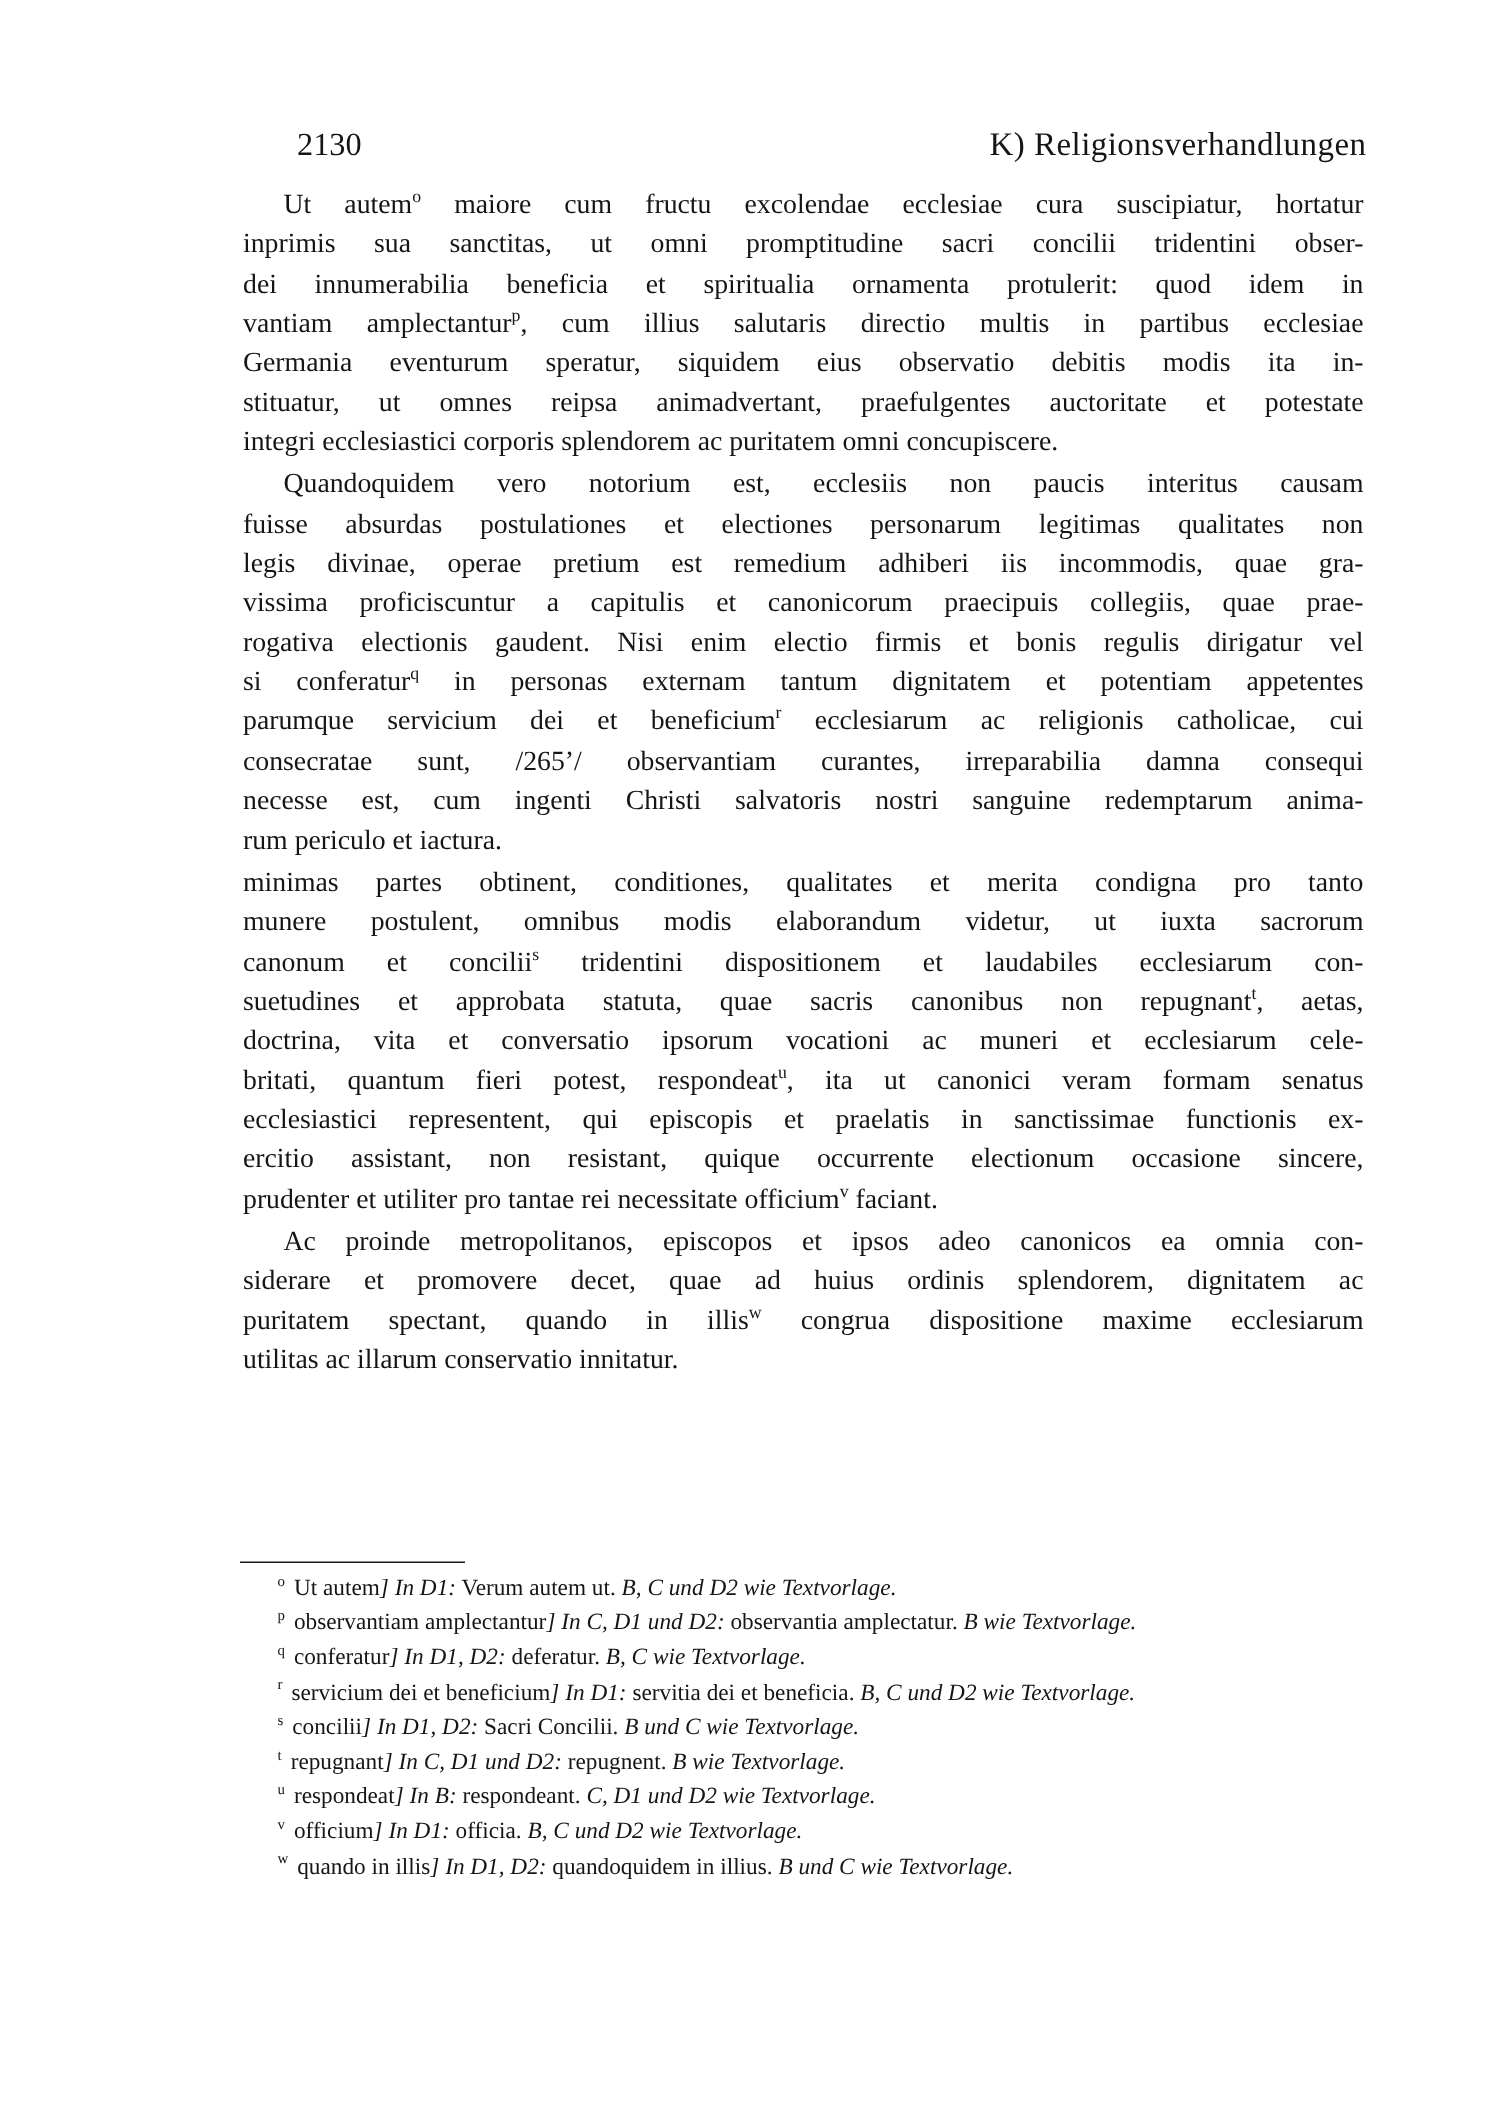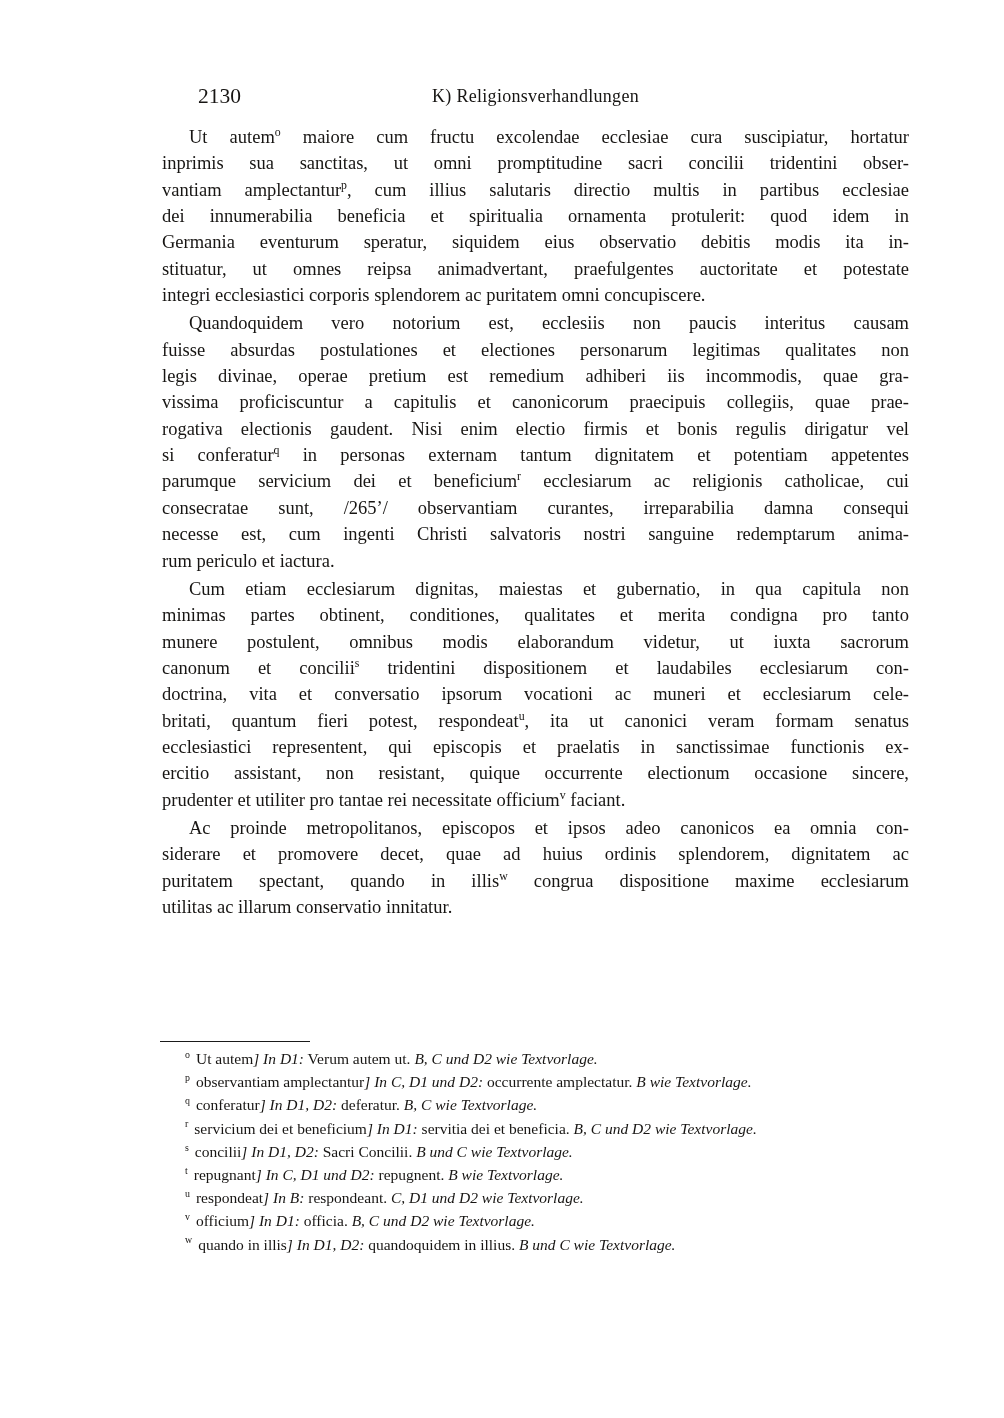--- a/index.html
+++ b/index.html
@@ -27,22 +27,22 @@
   .page-number {
     position: absolute;
     left: 0;
     top: 0;
     font-size: 21.5px;
     line-height: 26px;
     margin-left: 38px;
   }
   .running-head {
     width: 100%;
-    text-align: center;
-    font-size: 18px;
+    text-align: right;
+    font-size: 22px;
     line-height: 26px;
     letter-spacing: 0.3px;
   }
   
   .body-text {
     position: absolute;
     left: 160px;
     top: 122px;
     width: 751px;
     font-size: 18.5px;
@@ -94,62 +94,62 @@
 
   <header class="header">
     <div class="page-number">2130</div>
     <div class="running-head">K) Religionsverhandlungen</div>
   </header>
 
   <main class="body-text">
       <div class="para">
         <div class="line first">Ut autem<sup>o</sup> maiore cum fructu excolendae ecclesiae cura suscipiatur, hortatur</div>
         <div class="line">inprimis sua sanctitas, ut omni promptitudine sacri concilii tridentini obser-</div>
+        <div class="line">dei innumerabilia beneficia et spiritualia ornamenta protulerit: quod idem in</div>
         <div class="line">vantiam amplectantur<sup>p</sup>, cum illius salutaris directio multis in partibus ecclesiae</div>
-        <div class="line">dei innumerabilia beneficia et spiritualia ornamenta protulerit: quod idem in</div>
         <div class="line">Germania eventurum speratur, siquidem eius observatio debitis modis ita in-</div>
         <div class="line">stituatur, ut omnes reipsa animadvertant, praefulgentes auctoritate et potestate</div>
         <div class="line last">integri ecclesiastici corporis splendorem ac puritatem omni concupiscere.</div>
       </div>
       <div class="para">
         <div class="line first">Quandoquidem vero notorium est, ecclesiis non paucis interitus causam</div>
         <div class="line">fuisse absurdas postulationes et electiones personarum legitimas qualitates non</div>
         <div class="line">legis divinae, operae pretium est remedium adhiberi iis incommodis, quae gra-</div>
         <div class="line">vissima proficiscuntur a capitulis et canonicorum praecipuis collegiis, quae prae-</div>
         <div class="line">rogativa electionis gaudent. Nisi enim electio firmis et bonis regulis dirigatur vel</div>
         <div class="line">si conferatur<sup>q</sup> in personas externam tantum dignitatem et potentiam appetentes</div>
         <div class="line">parumque servicium dei et beneficium<sup>r</sup> ecclesiarum ac religionis catholicae, cui</div>
         <div class="line">consecratae sunt, /265’/ observantiam curantes, irreparabilia damna consequi</div>
         <div class="line">necesse est, cum ingenti Christi salvatoris nostri sanguine redemptarum anima-</div>
         <div class="line last">rum periculo et iactura.</div>
       </div>
       <div class="para">
-        <div class="line first">Cum etiam ecclesiarum dignitas, maiestas et gubernatio, in qua capitula non</div>
         <div class="line">minimas partes obtinent, conditiones, qualitates et merita condigna pro tanto</div>
         <div class="line">munere postulent, omnibus modis elaborandum videtur, ut iuxta sacrorum</div>
         <div class="line">canonum et concilii<sup>s</sup> tridentini dispositionem et laudabiles ecclesiarum con-</div>
+        <div class="line">suetudines et approbata statuta, quae sacris canonibus non repugnant<sup>t</sup>, aetas,</div>
         <div class="line">doctrina, vita et conversatio ipsorum vocationi ac muneri et ecclesiarum cele-</div>
         <div class="line">britati, quantum fieri potest, respondeat<sup>u</sup>, ita ut canonici veram formam senatus</div>
         <div class="line">ecclesiastici representent, qui episcopis et praelatis in sanctissimae functionis ex-</div>
         <div class="line">ercitio assistant, non resistant, quique occurrente electionum occasione sincere,</div>
         <div class="line last">prudenter et utiliter pro tantae rei necessitate officium<sup>v</sup> faciant.</div>
       </div>
       <div class="para">
         <div class="line first">Ac proinde metropolitanos, episcopos et ipsos adeo canonicos ea omnia con-</div>
         <div class="line">siderare et promovere decet, quae ad huius ordinis splendorem, dignitatem ac</div>
         <div class="line">puritatem spectant, quando in illis<sup>w</sup> congrua dispositione maxime ecclesiarum</div>
         <div class="line last">utilitas ac illarum conservatio innitatur.</div>
       </div>
     </main>
 
   <footer class="footnotes">
     <div class="fn-rule"></div>
     <div class="fn-list">
         <div class="footnote"><sup class="fn-marker">o</sup><span>Ut autem</span><span class="it">] In D1:</span><span> Verum autem ut. </span><span class="it">B, C und D2 wie Textvorlage.</span></div>
-        <div class="footnote"><sup class="fn-marker">p</sup><span>observantiam amplectantur</span><span class="it">] In C, D1 und D2:</span><span> occurrente amplectatur. </span><span class="it">B wie Textvorlage.</span></div>
+        <div class="footnote"><sup class="fn-marker">p</sup><span>observantiam amplectantur</span><span class="it">] In C, D1 und D2:</span><span> observantia amplectatur. </span><span class="it">B wie Textvorlage.</span></div>
         <div class="footnote"><sup class="fn-marker">q</sup><span>conferatur</span><span class="it">] In D1, D2:</span><span> deferatur. </span><span class="it">B, C wie Textvorlage.</span></div>
         <div class="footnote"><sup class="fn-marker">r</sup><span>servicium dei et beneficium</span><span class="it">] In D1:</span><span> servitia dei et beneficia. </span><span class="it">B, C und D2 wie Textvorlage.</span></div>
         <div class="footnote"><sup class="fn-marker">s</sup><span>concilii</span><span class="it">] In D1, D2:</span><span> Sacri Concilii. </span><span class="it">B und C wie Textvorlage.</span></div>
         <div class="footnote"><sup class="fn-marker">t</sup><span>repugnant</span><span class="it">] In C, D1 und D2:</span><span> repugnent. </span><span class="it">B wie Textvorlage.</span></div>
         <div class="footnote"><sup class="fn-marker">u</sup><span>respondeat</span><span class="it">] In B:</span><span> respondeant. </span><span class="it">C, D1 und D2 wie Textvorlage.</span></div>
         <div class="footnote"><sup class="fn-marker">v</sup><span>officium</span><span class="it">] In D1:</span><span> officia. </span><span class="it">B, C und D2 wie Textvorlage.</span></div>
         <div class="footnote"><sup class="fn-marker">w</sup><span>quando in illis</span><span class="it">] In D1, D2:</span><span> quandoquidem in illius. </span><span class="it">B und C wie Textvorlage.</span></div>
       </div>
   </footer>
 

